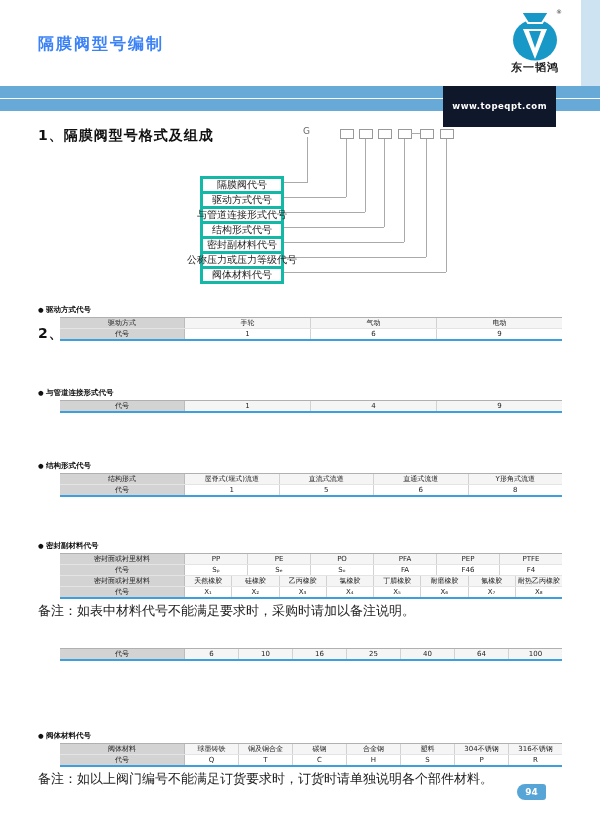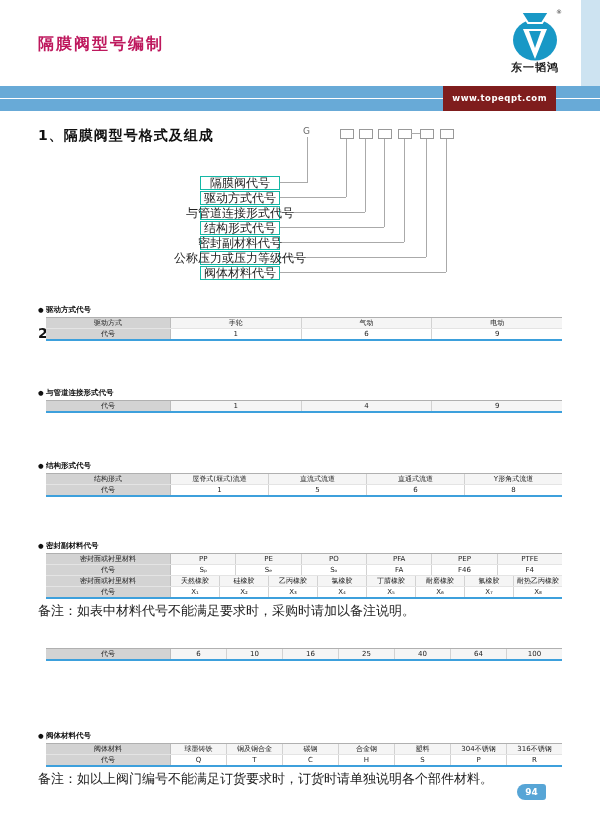--- a/index.html
+++ b/index.html
@@ -1,49 +1,49 @@
 <!DOCTYPE html>
 <html><head>
 <meta charset="utf-8">
 <style>
   html,body{margin:0;padding:0;background:#fff;}
   .page{position:relative;width:600px;height:819px;background:#ffffff;overflow:hidden;
         font-family:"DejaVu Sans","Liberation Sans",sans-serif;color:#111;}
 
   
-  .title{position:absolute;left:38px;top:34px;font-size:16px;font-weight:bold;letter-spacing:2px;color:#be185d;}
+  .title{position:absolute;left:38px;top:34px;font-size:16px;font-weight:bold;letter-spacing:2px;color:#3b82f6;}
   .logo-wrap{position:absolute;left:500px;top:6px;width:70px;height:74px;text-align:center;}
   .logo-svg{display:block;margin:0 auto;}
   .reg-mark{position:absolute;left:56px;top:2px;font-size:6px;color:#333;}
   .brand{font-size:11px;font-weight:bold;color:#1c1c1c;letter-spacing:1px;margin-top:-2px;}
   .corner-strip{position:absolute;left:581px;top:0;width:19px;height:86px;background:#cde3f1;}
 
   
   .banner{position:absolute;left:0;top:86px;width:600px;height:25px;background:#68aad7;}
   .banner-line{position:absolute;left:0;top:12px;width:100%;height:1px;background:#ffffff;}
-  .banner-url{position:absolute;right:44px;top:0;height:25px;line-height:25px;background:#7f1d1d;
-              padding:0 9px;color:#ffffff;font-size:8.5px;font-weight:bold;letter-spacing:.5px;}
+  .banner-url{position:absolute;right:44px;top:0;height:25px;line-height:25px;background:#0f172a;
+              padding:8px 9px;color:#ffffff;font-size:8.5px;font-weight:bold;letter-spacing:.5px;}
 
   
   .s-heading{position:absolute;left:38px;font-size:14px;font-weight:bold;color:#111;letter-spacing:1px;}
 
   
   .diagram{position:absolute;left:0;top:125px;width:600px;height:170px;}
   .dg-prefix{position:absolute;left:303px;top:1px;font-size:9px;color:#666;}
   .dg-box{position:absolute;top:4px;width:12px;height:8px;border:1px solid #999;background:#fff;}
   .vline{position:absolute;width:1px;background:#aaa;}
   .hline{position:absolute;height:1px;background:#aaa;}
-  .dg-label{position:absolute;left:200px;width:78px;height:12px;border:1px solid #14b8a6;background:#fff;
-            display:flex;align-items:center;justify-content:center;font-size:12px;color:#222;white-space:nowrap;}
+  .dg-label{position:absolute;left:200px;width:78px;height:12px;border:3px solid #14b8a6;background:#fff;
+            display:flex;align-items:center;justify-content:center;font-size:10px;color:#222;white-space:nowrap;}
 
   
   .block{position:absolute;left:38px;width:524px;}
   .bullet{font-size:7.5px;font-weight:bold;color:#111;margin-bottom:2px;}
   .bullet::before{content:"● ";font-size:6.5px;}
-  .dtable{margin-left:8px;border-top:1px solid #b0b0b0;border-bottom:2px solid #3da0dc;background:#f9a8d4;}
+  .dtable{margin-left:22px;border-top:1px solid #b0b0b0;border-bottom:2px solid #3da0dc;background:#f9a8d4;}
   .trow{display:flex;height:10px;border-bottom:1px solid #e4e4e4;}
   .trow:last-child{border-bottom:none;}
   .tcell{flex:1;display:flex;align-items:center;justify-content:center;font-size:7px;color:#222;
          border-right:1px solid #d2d2d2;white-space:nowrap;overflow:hidden;background:#fff;}
   .tcell:last-child{border-right:none;}
   .trow:nth-child(odd) .tcell{background:#f5f5f5;}
   .tcell.rowhead{flex:0 0 124px;background:#d3d3d3 !important;border-right:1px solid #bcbcbc;}
   .note{margin-top:3px;font-size:13px;color:#222;}
 
   

